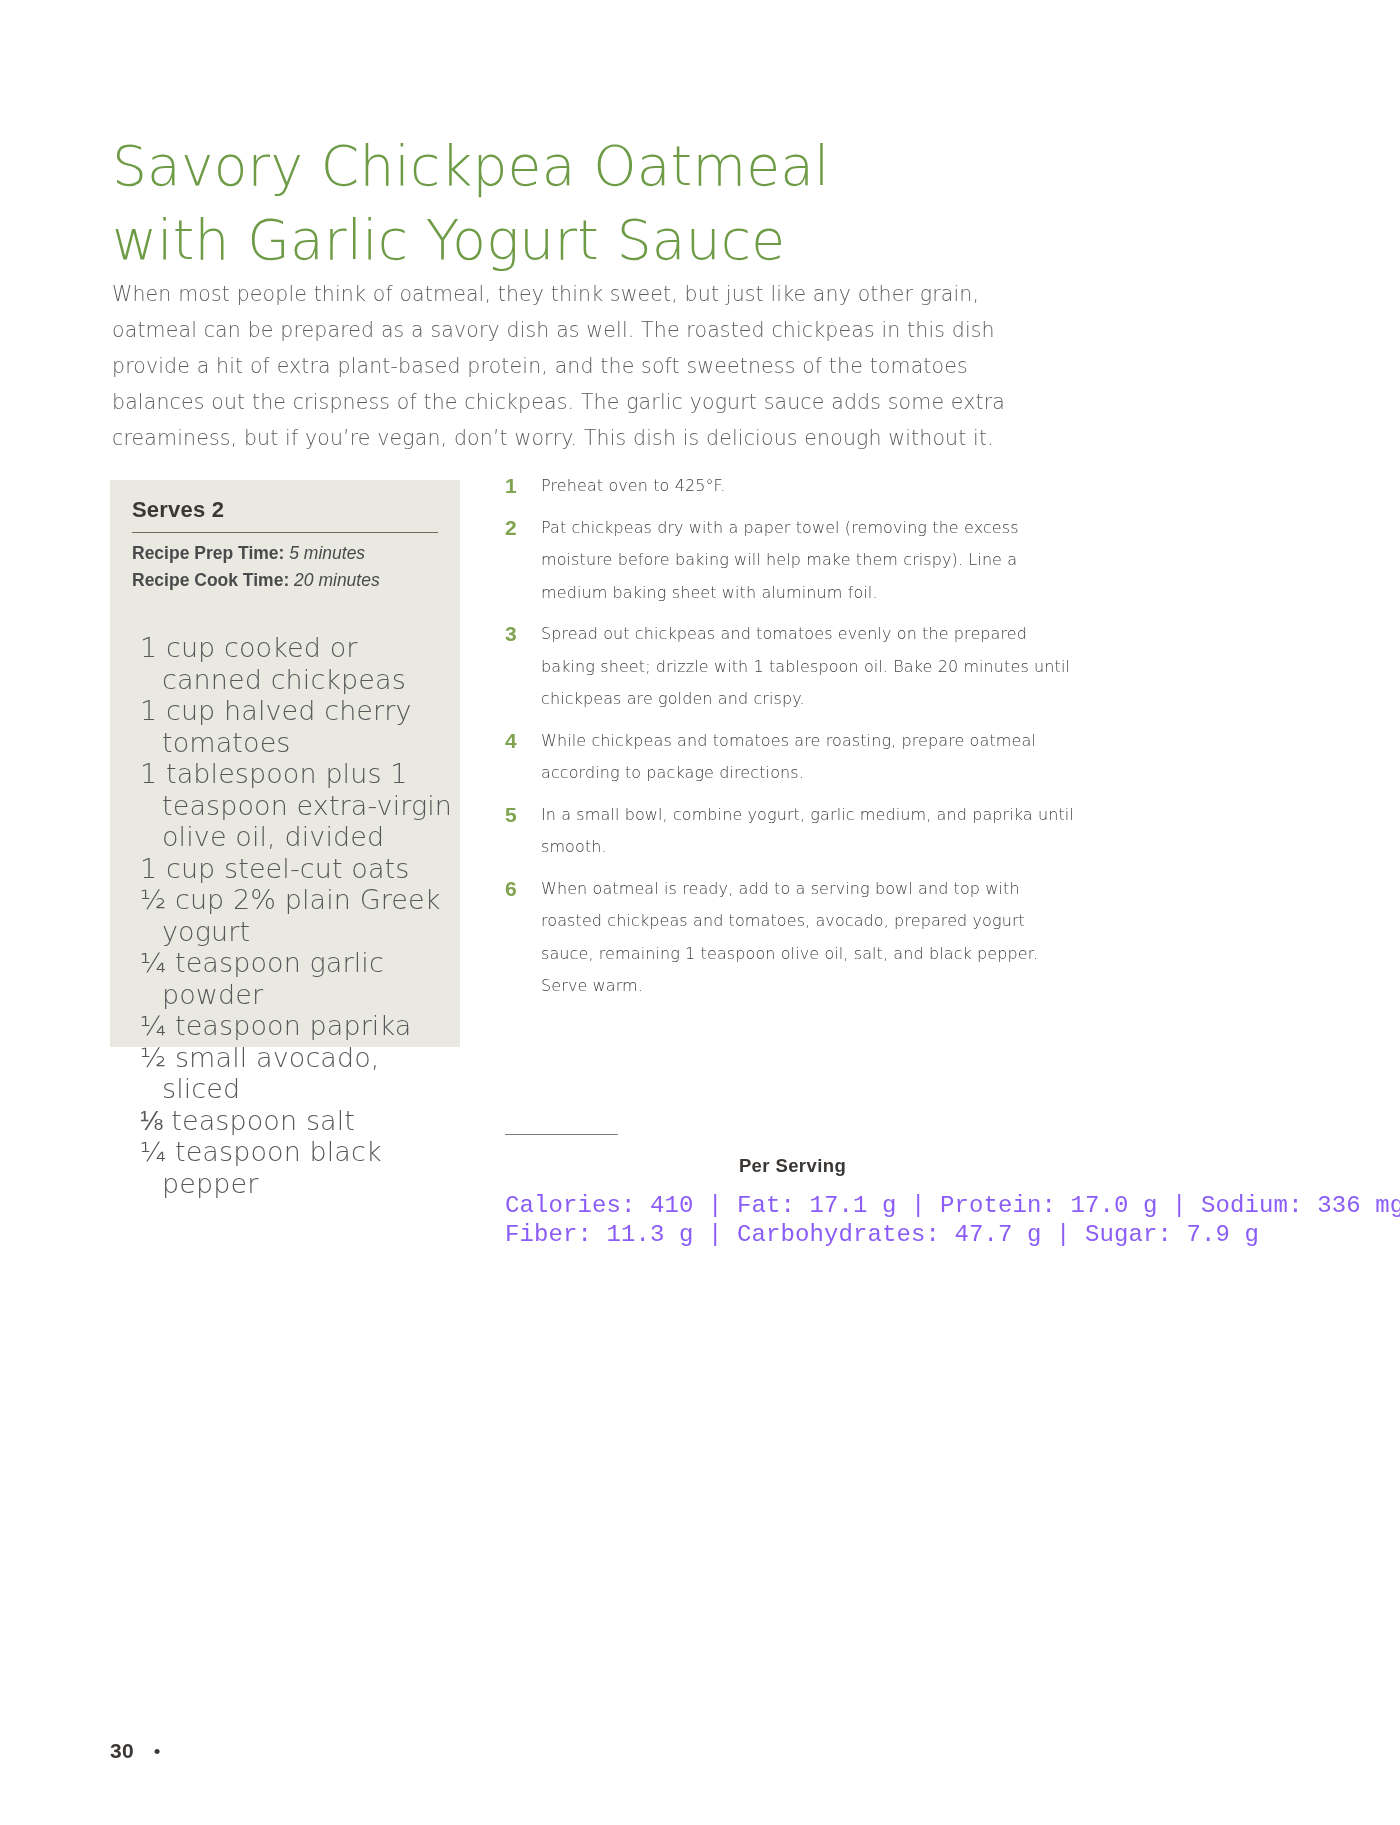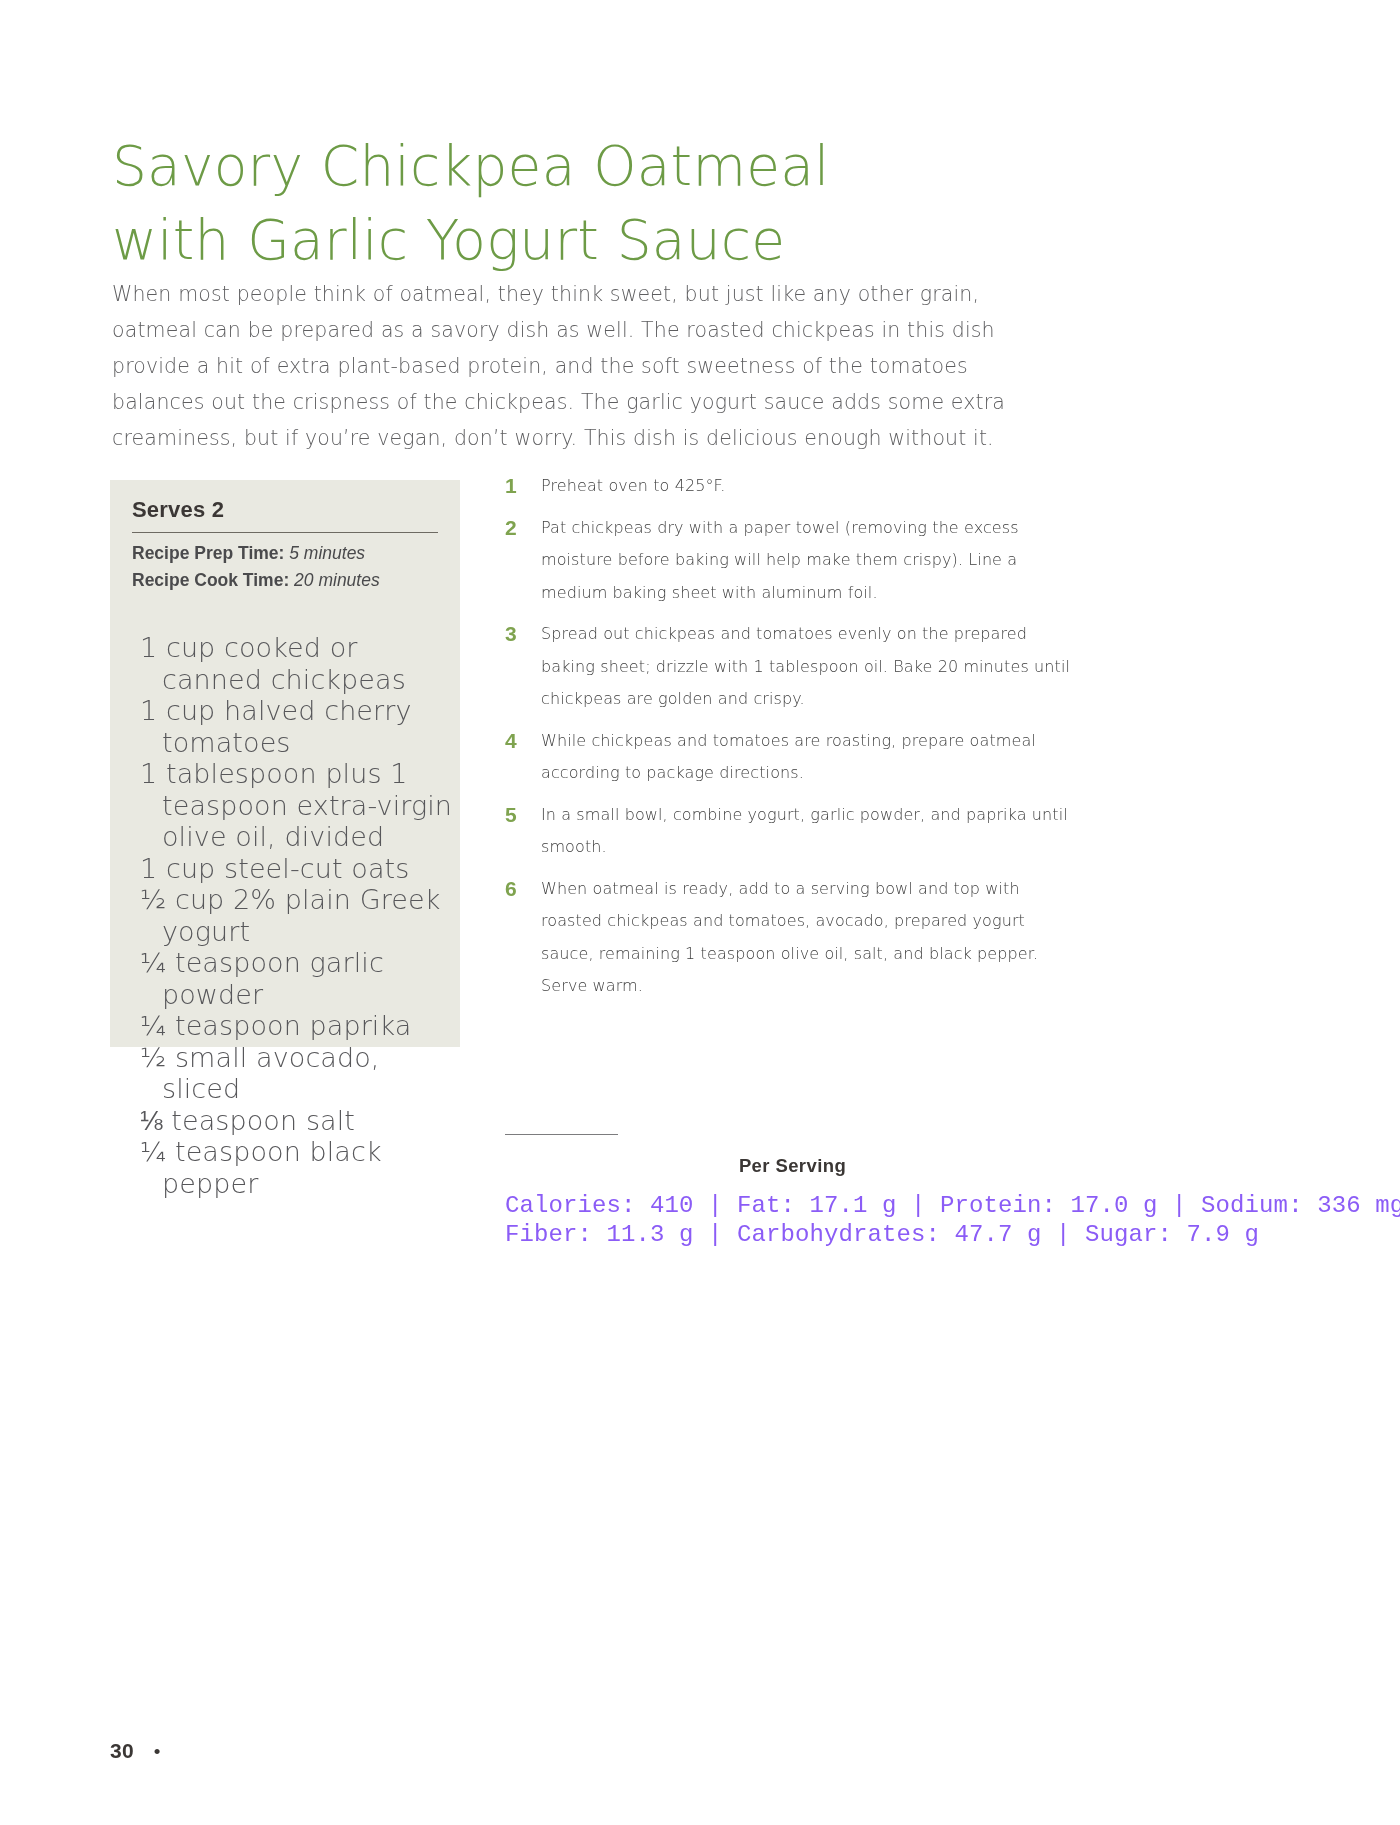--- a/index.html
+++ b/index.html
@@ -263,21 +263,21 @@
     <li class="step">
       <span class="step-num">3</span>
       <span class="step-text">Spread out chickpeas and tomatoes evenly on the prepared baking sheet; drizzle with 1 tablespoon oil. Bake 20 minutes until chickpeas are golden and crispy.</span>
     </li>
     <li class="step">
       <span class="step-num">4</span>
       <span class="step-text">While chickpeas and tomatoes are roasting, prepare oatmeal according to package directions.</span>
     </li>
     <li class="step">
       <span class="step-num">5</span>
-      <span class="step-text">In a small bowl, combine yogurt, garlic powder, and paprika until smooth.</span>
+      <span class="step-text">In a small bowl, combine yogurt, garlic medium, and paprika until smooth.</span>
     </li>
     <li class="step">
       <span class="step-num">6</span>
       <span class="step-text">When oatmeal is ready, add to a serving bowl and top with roasted chickpeas and tomatoes, avocado, prepared yogurt sauce, remaining 1 teaspoon olive oil, salt, and black pepper. Serve warm.</span>
     </li>
   </ol>
 
   <div class="nutrition">
     <div class="nutrition-rule"></div>
     <div class="nutrition-title">Per Serving</div>

